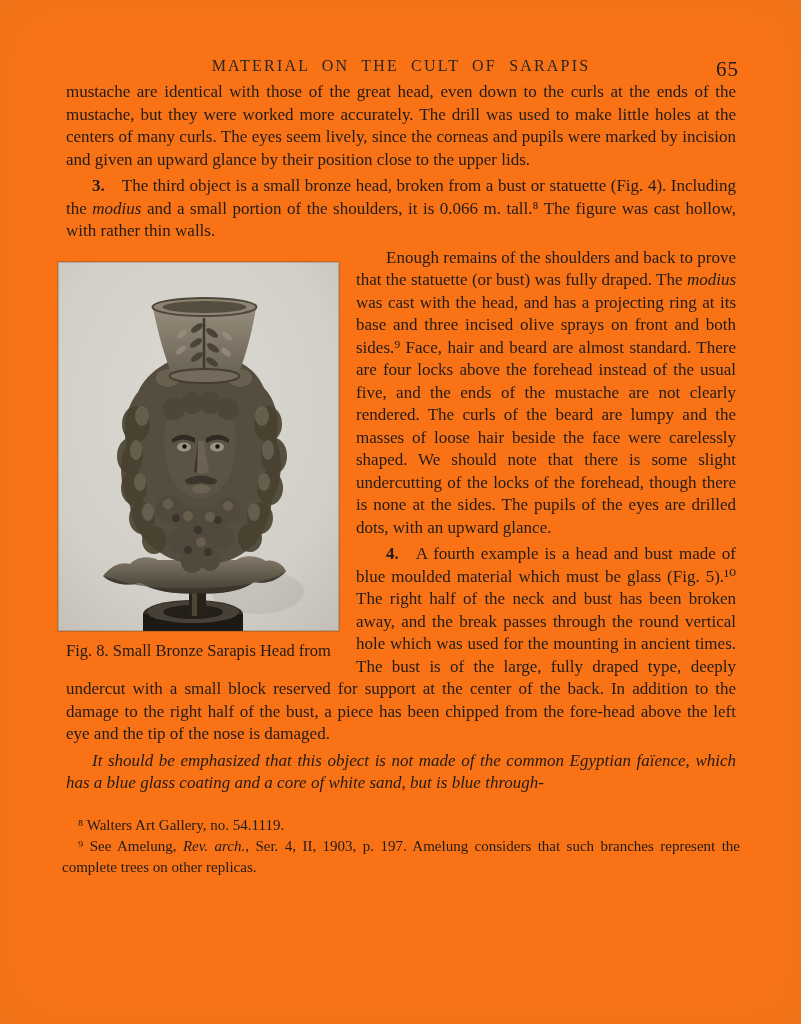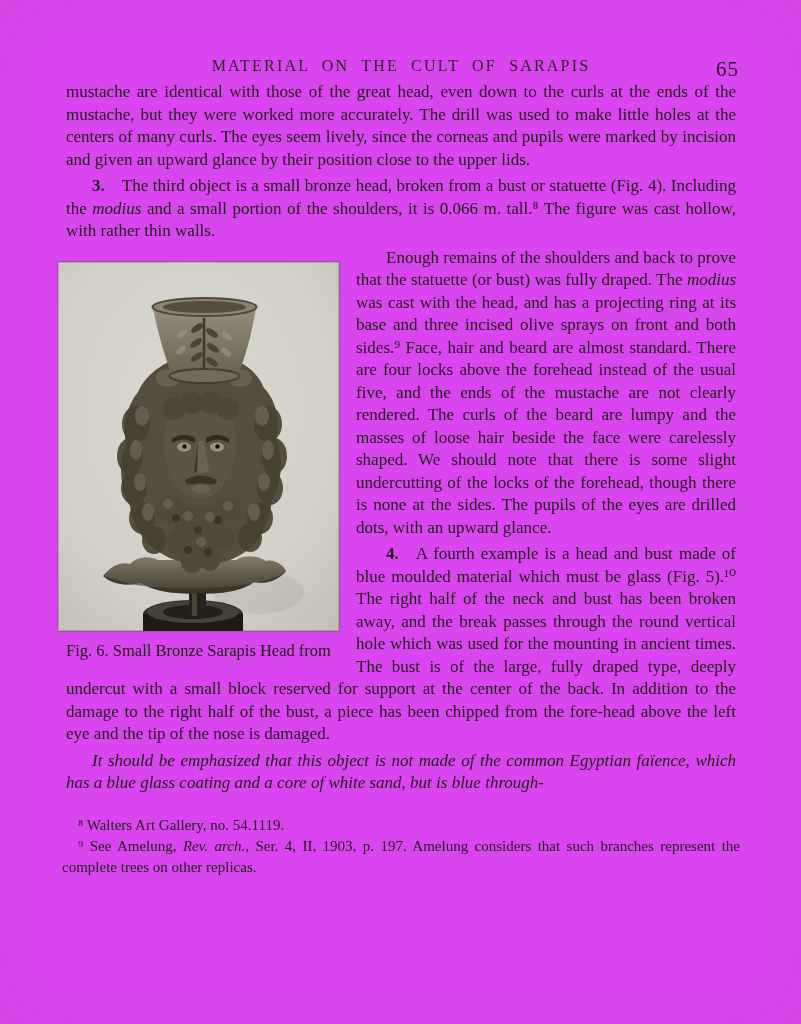--- a/index.html
+++ b/index.html
@@ -1,20 +1,20 @@
 <!DOCTYPE html>
 <html><head>
 <meta charset="utf-8">
 <style>
   html, body { margin: 0; padding: 0; background: #e9e7e2; }
   .page {
     position: relative;
     width: 801px;
     height: 1024px;
-    background: #d946ef;
+    background: #f97316;
     overflow: hidden;
     font-family: "Liberation Serif", "DejaVu Serif", serif;
     color: #201c17;
     box-shadow: inset 0 0 60px rgba(120,110,90,0.08);
   }
   .content {
     position: absolute;
     left: 62px;
     top: 0;
     width: 678px;
@@ -232,21 +232,21 @@
                 <ellipse cx="169" cy="74" rx="6" ry="2.8" transform="rotate(40 169 74)"></ellipse>
                 <ellipse cx="168" cy="90" rx="6" ry="2.8" transform="rotate(40 168 90)"></ellipse>
               </g>
             </g>
           </g>
 
           <rect width="281" height="369" fill="none" stroke="rgba(60,55,45,0.22)" stroke-width="2"></rect>
         </svg>
 
         <div class="figcap">
-          <div>Fig. 6.  Small Bronze Sarapis Head from</div>
+          <div>Fig. 8.  Small Bronze Sarapis Head from</div>
         </div>
       </div>
 
       <p class="p-enough"><span>Enough remains of the shoulders and back to prove that the statuette (or bust) was fully draped. The </span><span class="seg-em">modius</span><span> was cast with the head, and has a projecting ring at its base and three incised olive sprays on front and both sides.⁹ Face, hair and beard are almost standard. There are four locks above the forehead instead of the usual five, and the ends of the mustache are not clearly rendered. The curls of the beard are lumpy and the masses of loose hair beside the face were carelessly shaped. We should note that there is some slight undercutting of the locks of the forehead, though there is none at the sides. The pupils of the eyes are drilled dots, with an upward glance.</span></p>
 
       <p class="p-item4"><span class="seg-b">4.</span><span> A fourth example is a head and bust made of blue moulded material which must be glass (Fig.&nbsp;5).¹⁰ The right half of the neck and bust has been broken away, and the break passes through the round vertical hole which was used for the mounting in ancient times. The bust is of the large, fully draped type, deeply undercut with a small block reserved for support at the center of the back. In addition to the damage to the right half of the bust, a piece has been chipped from the fore-head above the left eye and the tip of the nose is damaged.</span></p>
 
       <p class="p-emph"><span>It should be emphasized that this object is not made of the common Egyptian faïence, which has a blue glass coating and a core of white sand, but is blue through-</span></p>
     </div>
 

